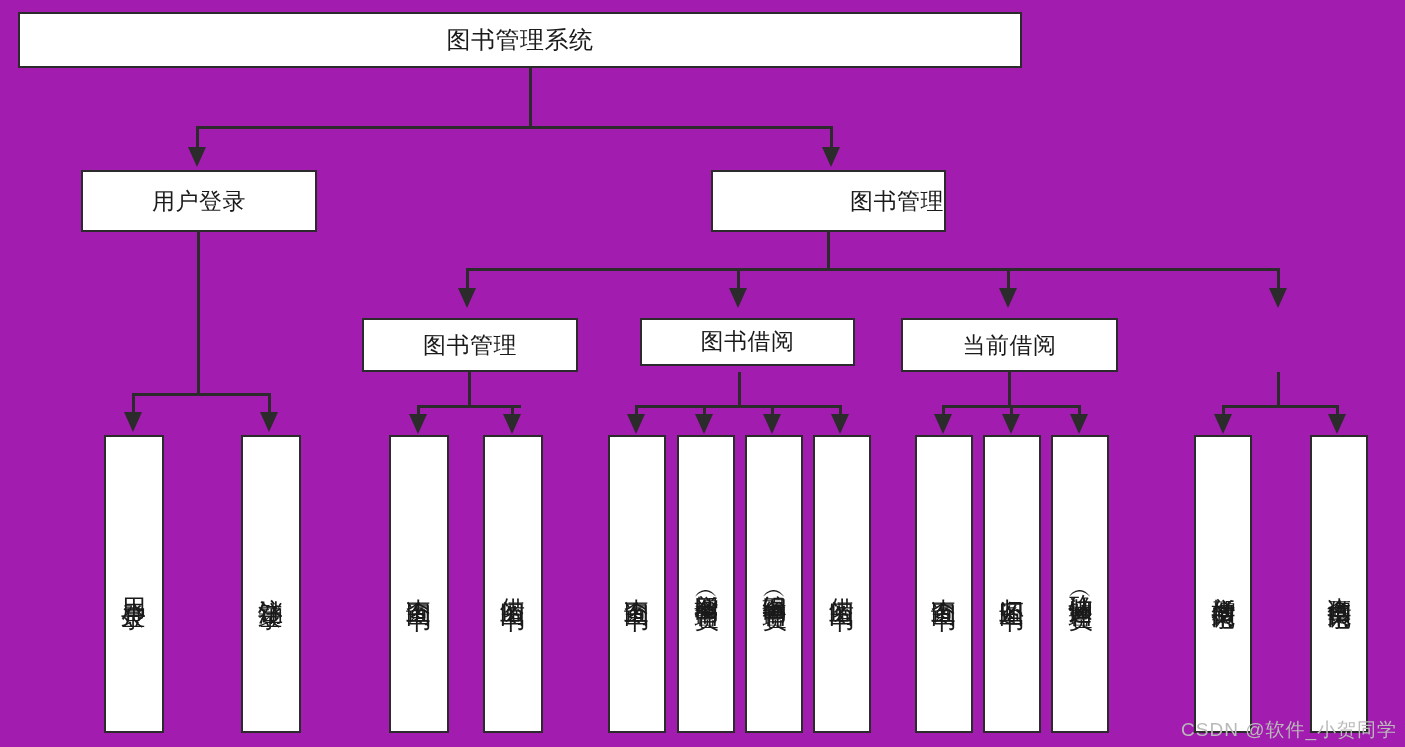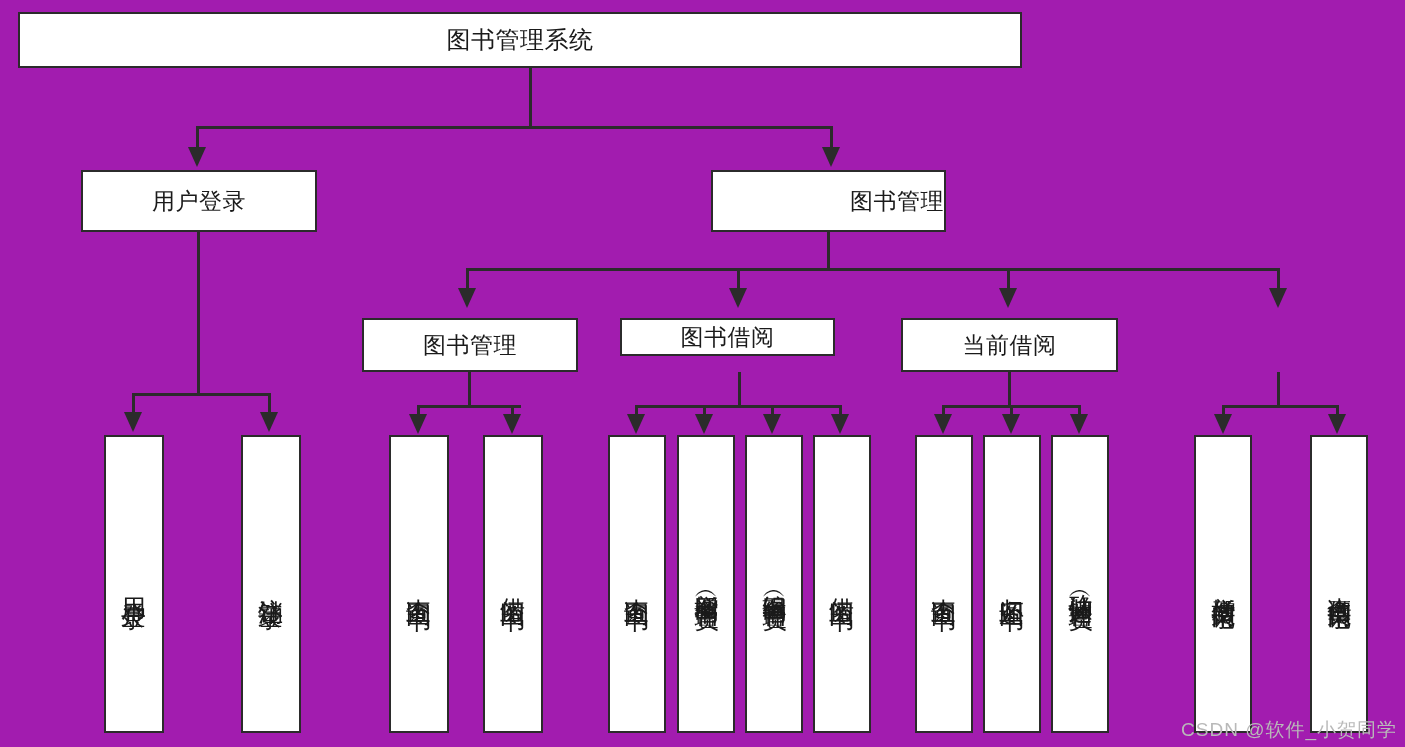--- a/index.html
+++ b/index.html
@@ -122,21 +122,21 @@
   <div class="vline" style="left:737px;top:268px;width:3px;height:22px;"></div>
   <div class="arrow" style="left:729px;top:288px;"></div>
   <div class="vline" style="left:1007px;top:268px;width:3px;height:22px;"></div>
   <div class="arrow" style="left:999px;top:288px;"></div>
   <div class="vline" style="left:1277px;top:268px;width:3px;height:22px;"></div>
   <div class="arrow" style="left:1269px;top:288px;"></div>
 
   <div class="node h" style="left:362px;top:318px;width:216px;height:54px;">
     <span class="label">图书管理</span>
   </div>
-  <div class="node h" style="left:620px;top:318px;width:215px;height:38px;">
+  <div class="node h" style="left:640px;top:318px;width:215px;height:48px;font-family:Liberation Serif, serif;">
     <span class="label">图书借阅</span>
   </div>
   <div class="node h" style="left:901px;top:318px;width:217px;height:54px;">
     <span class="label">当前借阅</span>
   </div>
 
   <div class="vline" style="left:468px;top:372px;width:3px;height:35px;"></div>
   <div class="hline" style="left:417px;top:405px;width:104px;height:3px;"></div>
   <div class="vline" style="left:417px;top:405px;width:3px;height:14px;"></div>
   <div class="arrow" style="left:409px;top:414px;"></div>

